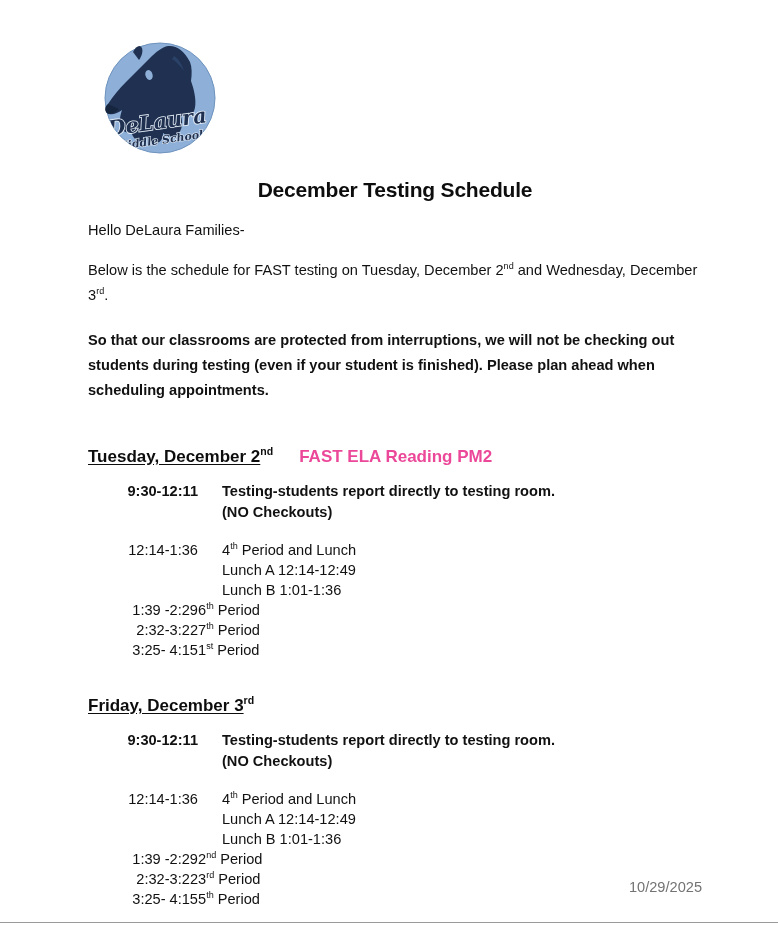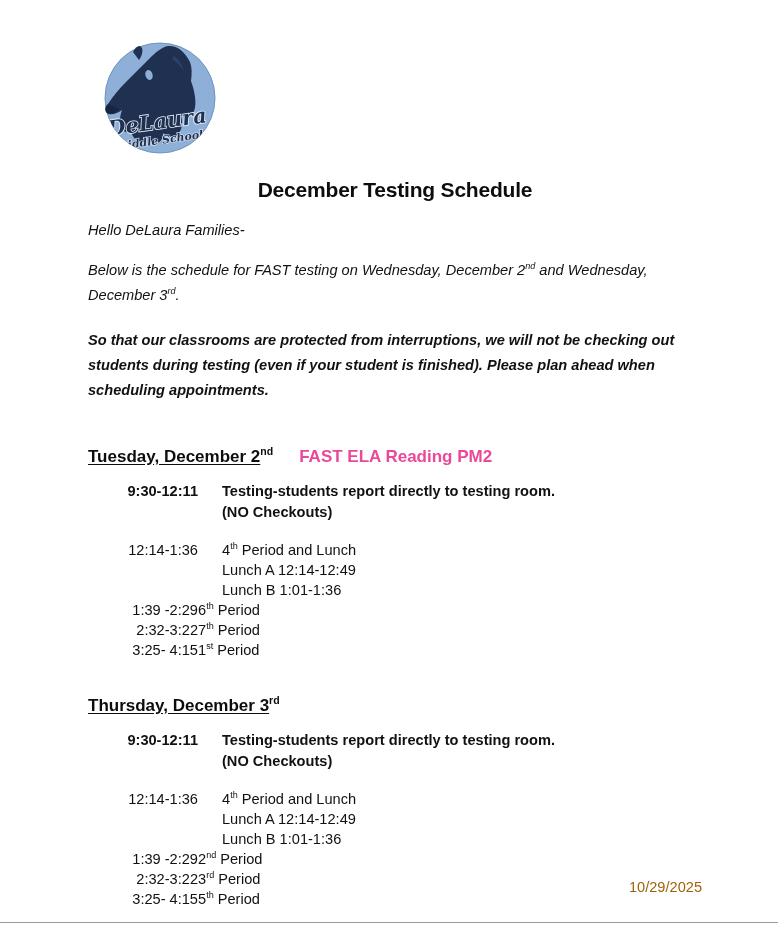--- a/index.html
+++ b/index.html
@@ -58,21 +58,20 @@
     position: absolute;
     left: 88px;
     top: 218px;
     width: 625px;
   }
   .para {
     font-size: 14.6px;
     line-height: 25px;
     color: #111111;
     margin: 0 0 11px 0;
-    font-style: italic;
   }
   .para.bold { font-weight: bold; }
   .para.greet { margin-bottom: 15px; }
   sup {
     font-size: 0.62em;
     vertical-align: super;
     line-height: 0;
   }
 
   
@@ -116,21 +115,21 @@
   tr.bold td { font-weight: bold; line-height: 21px; }
   tr.spacer td { height: 17px; line-height: 17px; font-size: 1px; }
   .sub-line { display: block; margin-left: 24px; }
 
   
   .footer-date {
     position: absolute;
     right: 76px;
     top: 879px;
     font-size: 14.6px;
-    color: #a16207;
+    color: #737373;
   }
 </style>
 </head>
 <body>
 
 <div class="page">
 
   <div class="logo-wrap">
     <svg class="logo-svg" viewBox="0 0 128 130" xmlns="http://www.w3.org/2000/svg">
       <defs>
@@ -178,21 +177,21 @@
     </svg>
   </div>
 
   <div class="doc-title">December Testing Schedule</div>
 
   <div class="content">
 
     <p class="para greet">Hello DeLaura Families-</p>
 
     <p class="para">
-      <span>Below is the schedule for FAST testing on Wednesday, December 2</span><sup>nd</sup><span> and Wednesday, December 3</span><sup>rd</sup><span>.</span>
+      <span>Below is the schedule for FAST testing on Tuesday, December 2</span><sup>nd</sup><span> and Wednesday, December 3</span><sup>rd</sup><span>.</span>
     </p>
 
     <p class="para bold" style="margin-top:20px;">So that our classrooms are protected from interruptions, we will not be checking out students during testing (even if your student is finished). Please plan ahead when scheduling appointments.</p>
 
     <div class="day-section" style="margin-top:44px;">
       <div class="day-header">
         <span class="day-name"><span class="u">Tuesday, December 2</span><sup>nd</sup></span>
         <span class="day-subject">FAST ELA Reading PM2</span>
       </div>
       <table class="sched">
@@ -227,21 +226,21 @@
           <tr>
             <td class="time">3:25- 4:15</td>
             <td class="desc"><span>1</span><sup>st</sup><span> Period</span></td>
           </tr>
         </tbody>
       </table>
     </div>
 
     <div class="day-section" style="margin-top:36px;">
       <div class="day-header">
-        <span class="day-name"><span class="u">Thursday, December 3</span><sup>rd</sup></span>
+        <span class="day-name"><span class="u">Friday, December 3</span><sup>rd</sup></span>
       </div>
       <table class="sched">
         <tbody>
           <tr class="bold">
             <td class="time">9:30-12:11</td>
             <td class="desc">
               <span class="sub-line">Testing-students report directly to testing room.</span>
               <span class="sub-line">(NO Checkouts)</span>
             </td>
           </tr>

